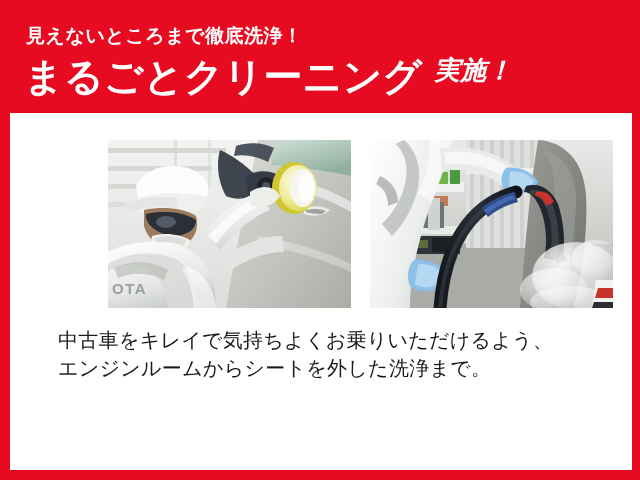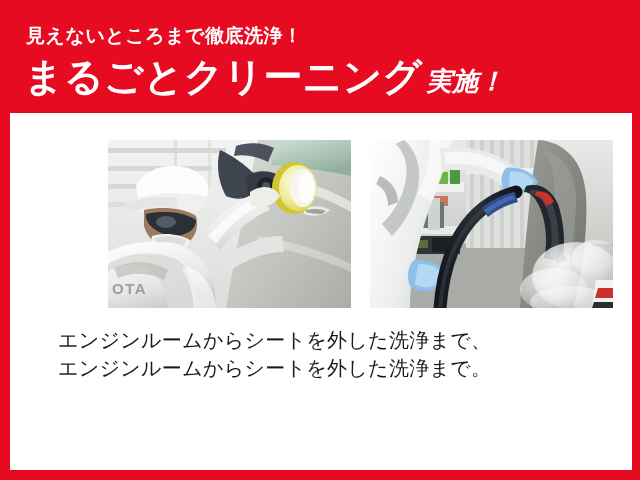--- a/index.html
+++ b/index.html
@@ -33,22 +33,23 @@
     color: #ffffff;
     letter-spacing: 0.5px;
     white-space: nowrap;
     line-height: 1;
   }
   #headline-row {
     position: absolute;
     left: 24px;
     top: 57px;
     display: flex;
-    align-items: flex-end;
+    align-items: flex-start;
     white-space: nowrap;
+    gap: 8px;
   }
   #headline-main {
     font-size: 39px;
     font-weight: bold;
     color: #ffffff;
     line-height: 1;
     letter-spacing: 0px;
   }
   #headline-suffix {
     font-size: 26px;
@@ -310,21 +311,21 @@
 
           <path d="M226 140 L243 140 L243 168 L222 168 Z" fill="#f2f3f1"></path>
           <path d="M228 148 L243 148 L243 158 L225 158 Z" fill="#c8322a"></path>
           <path d="M224 162 L243 162 L243 168 L222 168 Z" fill="#2a2d31"></path>
         </svg>
       </div>
 
     </div>
 
     <div id="copy">
-      <div class="copy-line">エンジンルームからシートを外した洗浄まで、</div>
+      <div class="copy-line">中古車をキレイで気持ちよくお乗りいただけるよう、</div>
       <div class="copy-line">エンジンルームからシートを外した洗浄まで。</div>
     </div>
 
   </div>
 
   <div id="bottom-strip"></div>
 
 </div>
 
 </body></html>

